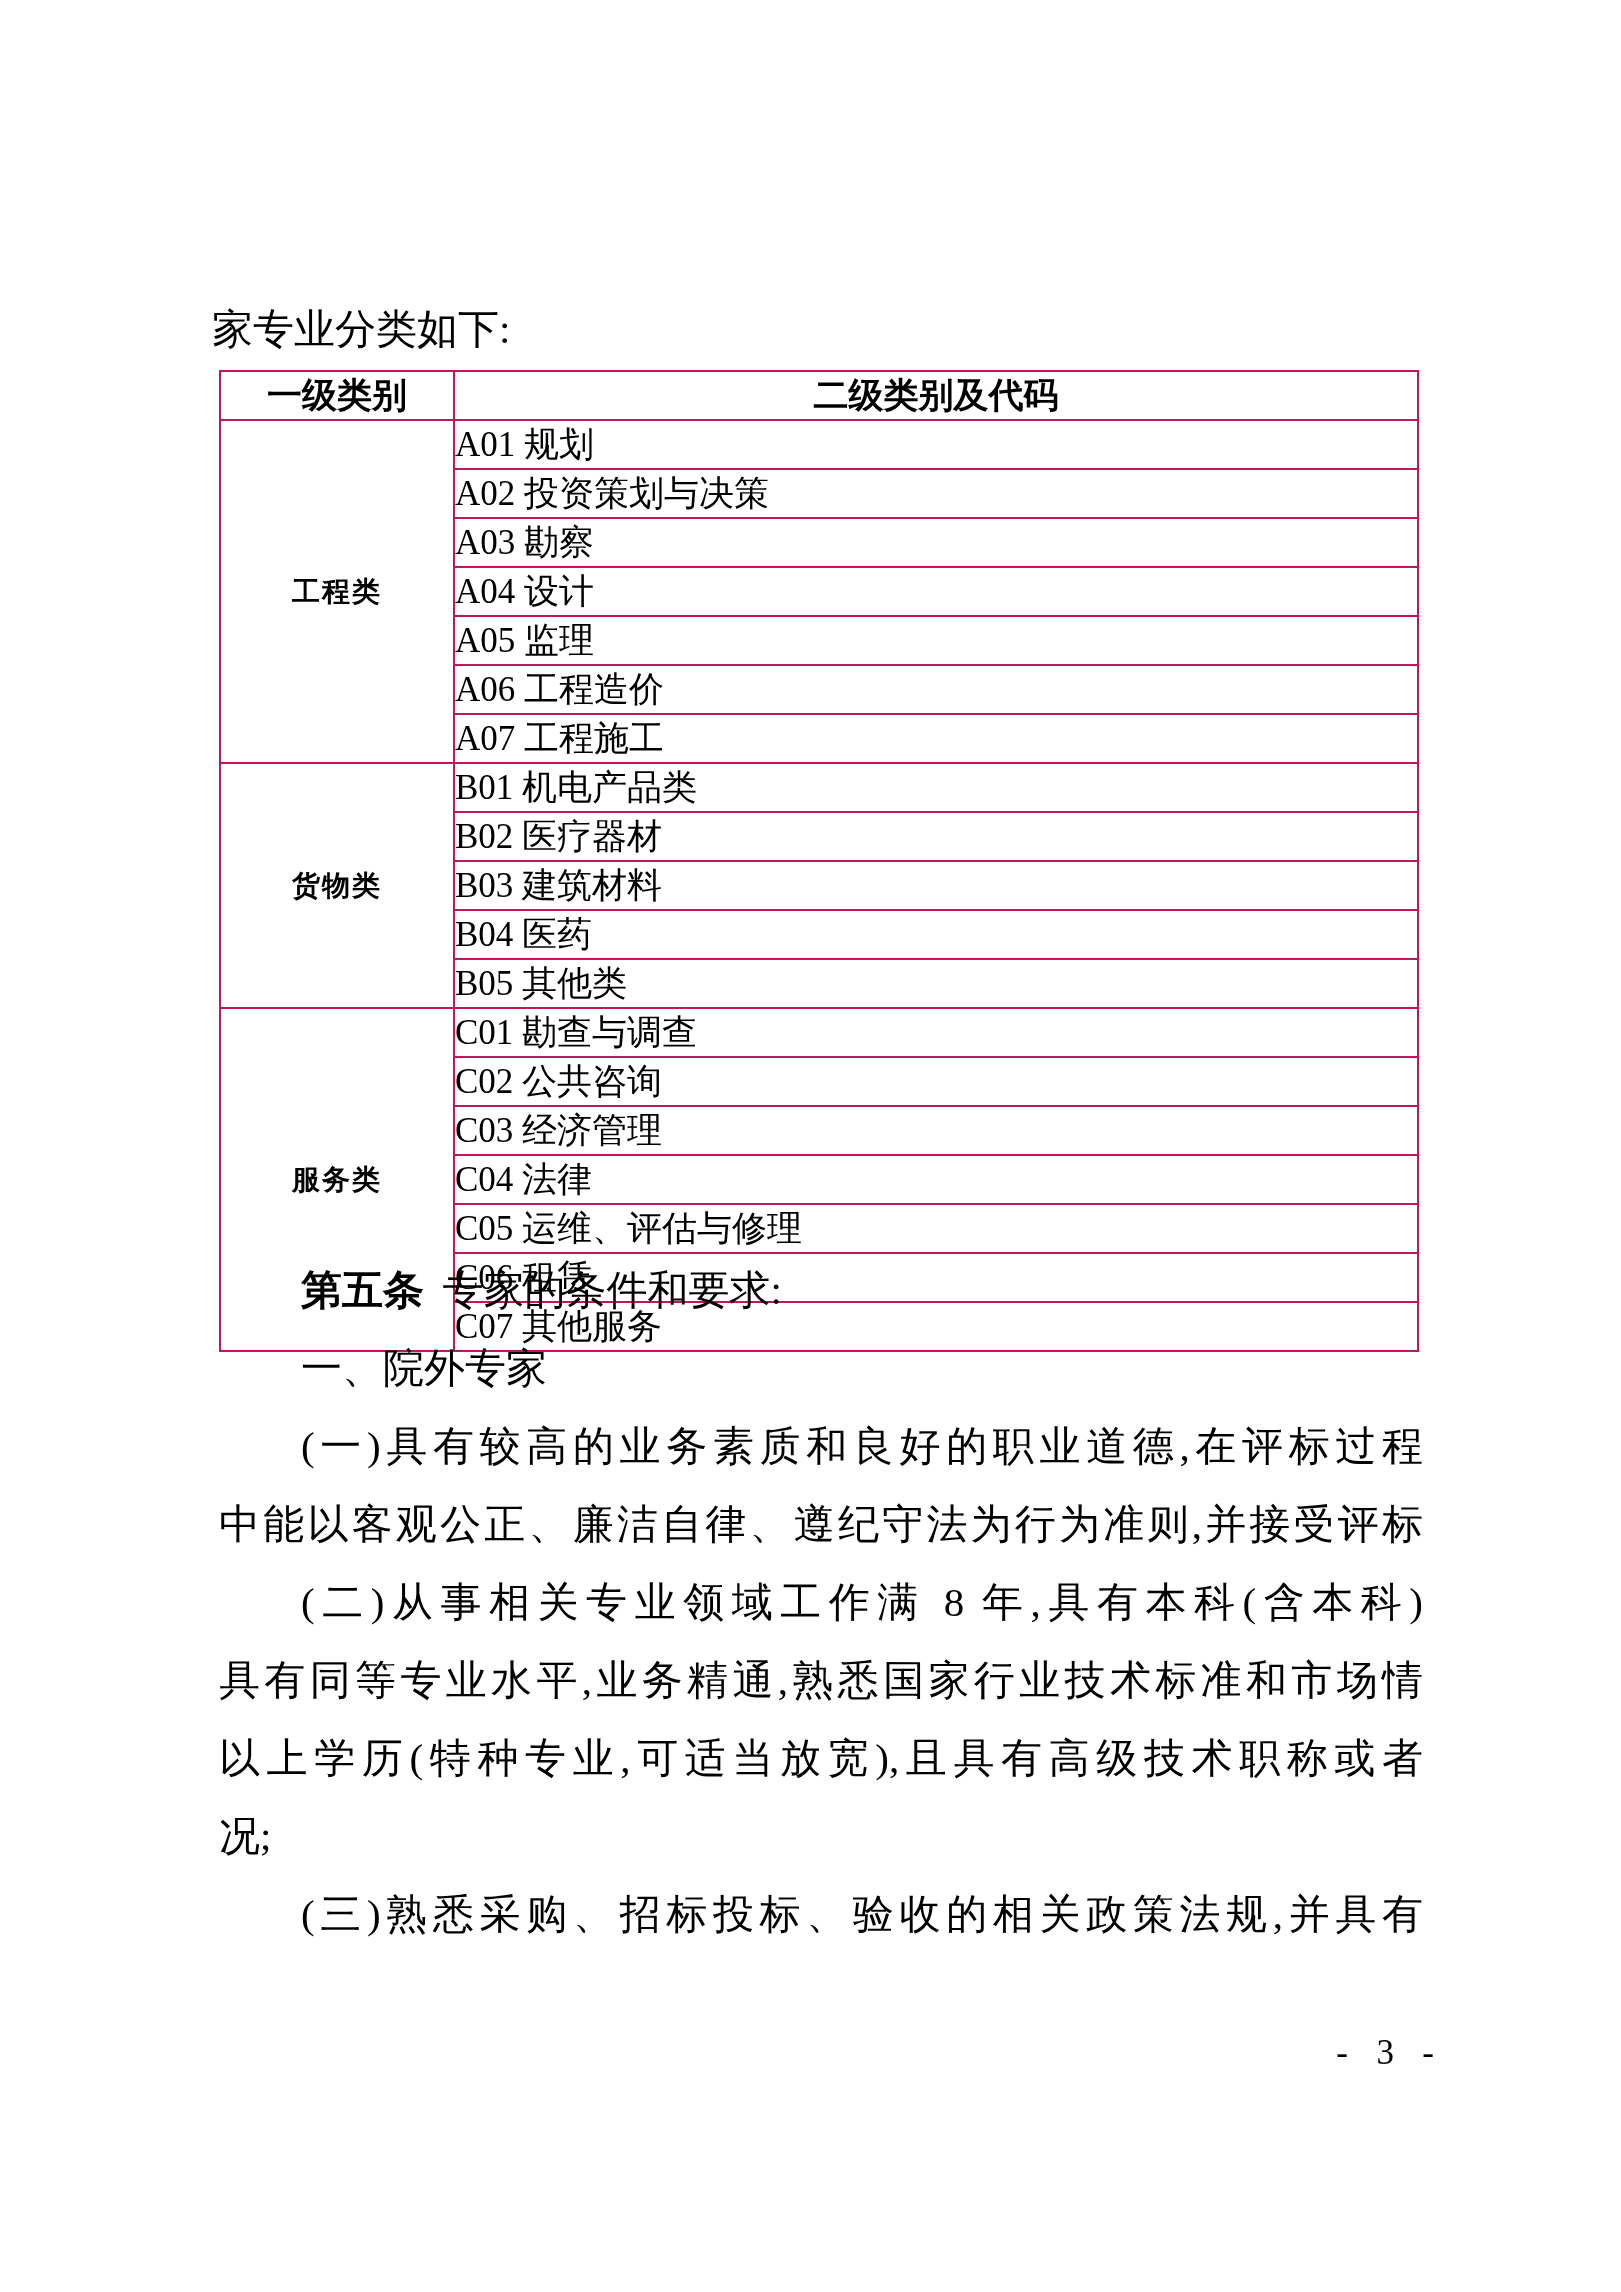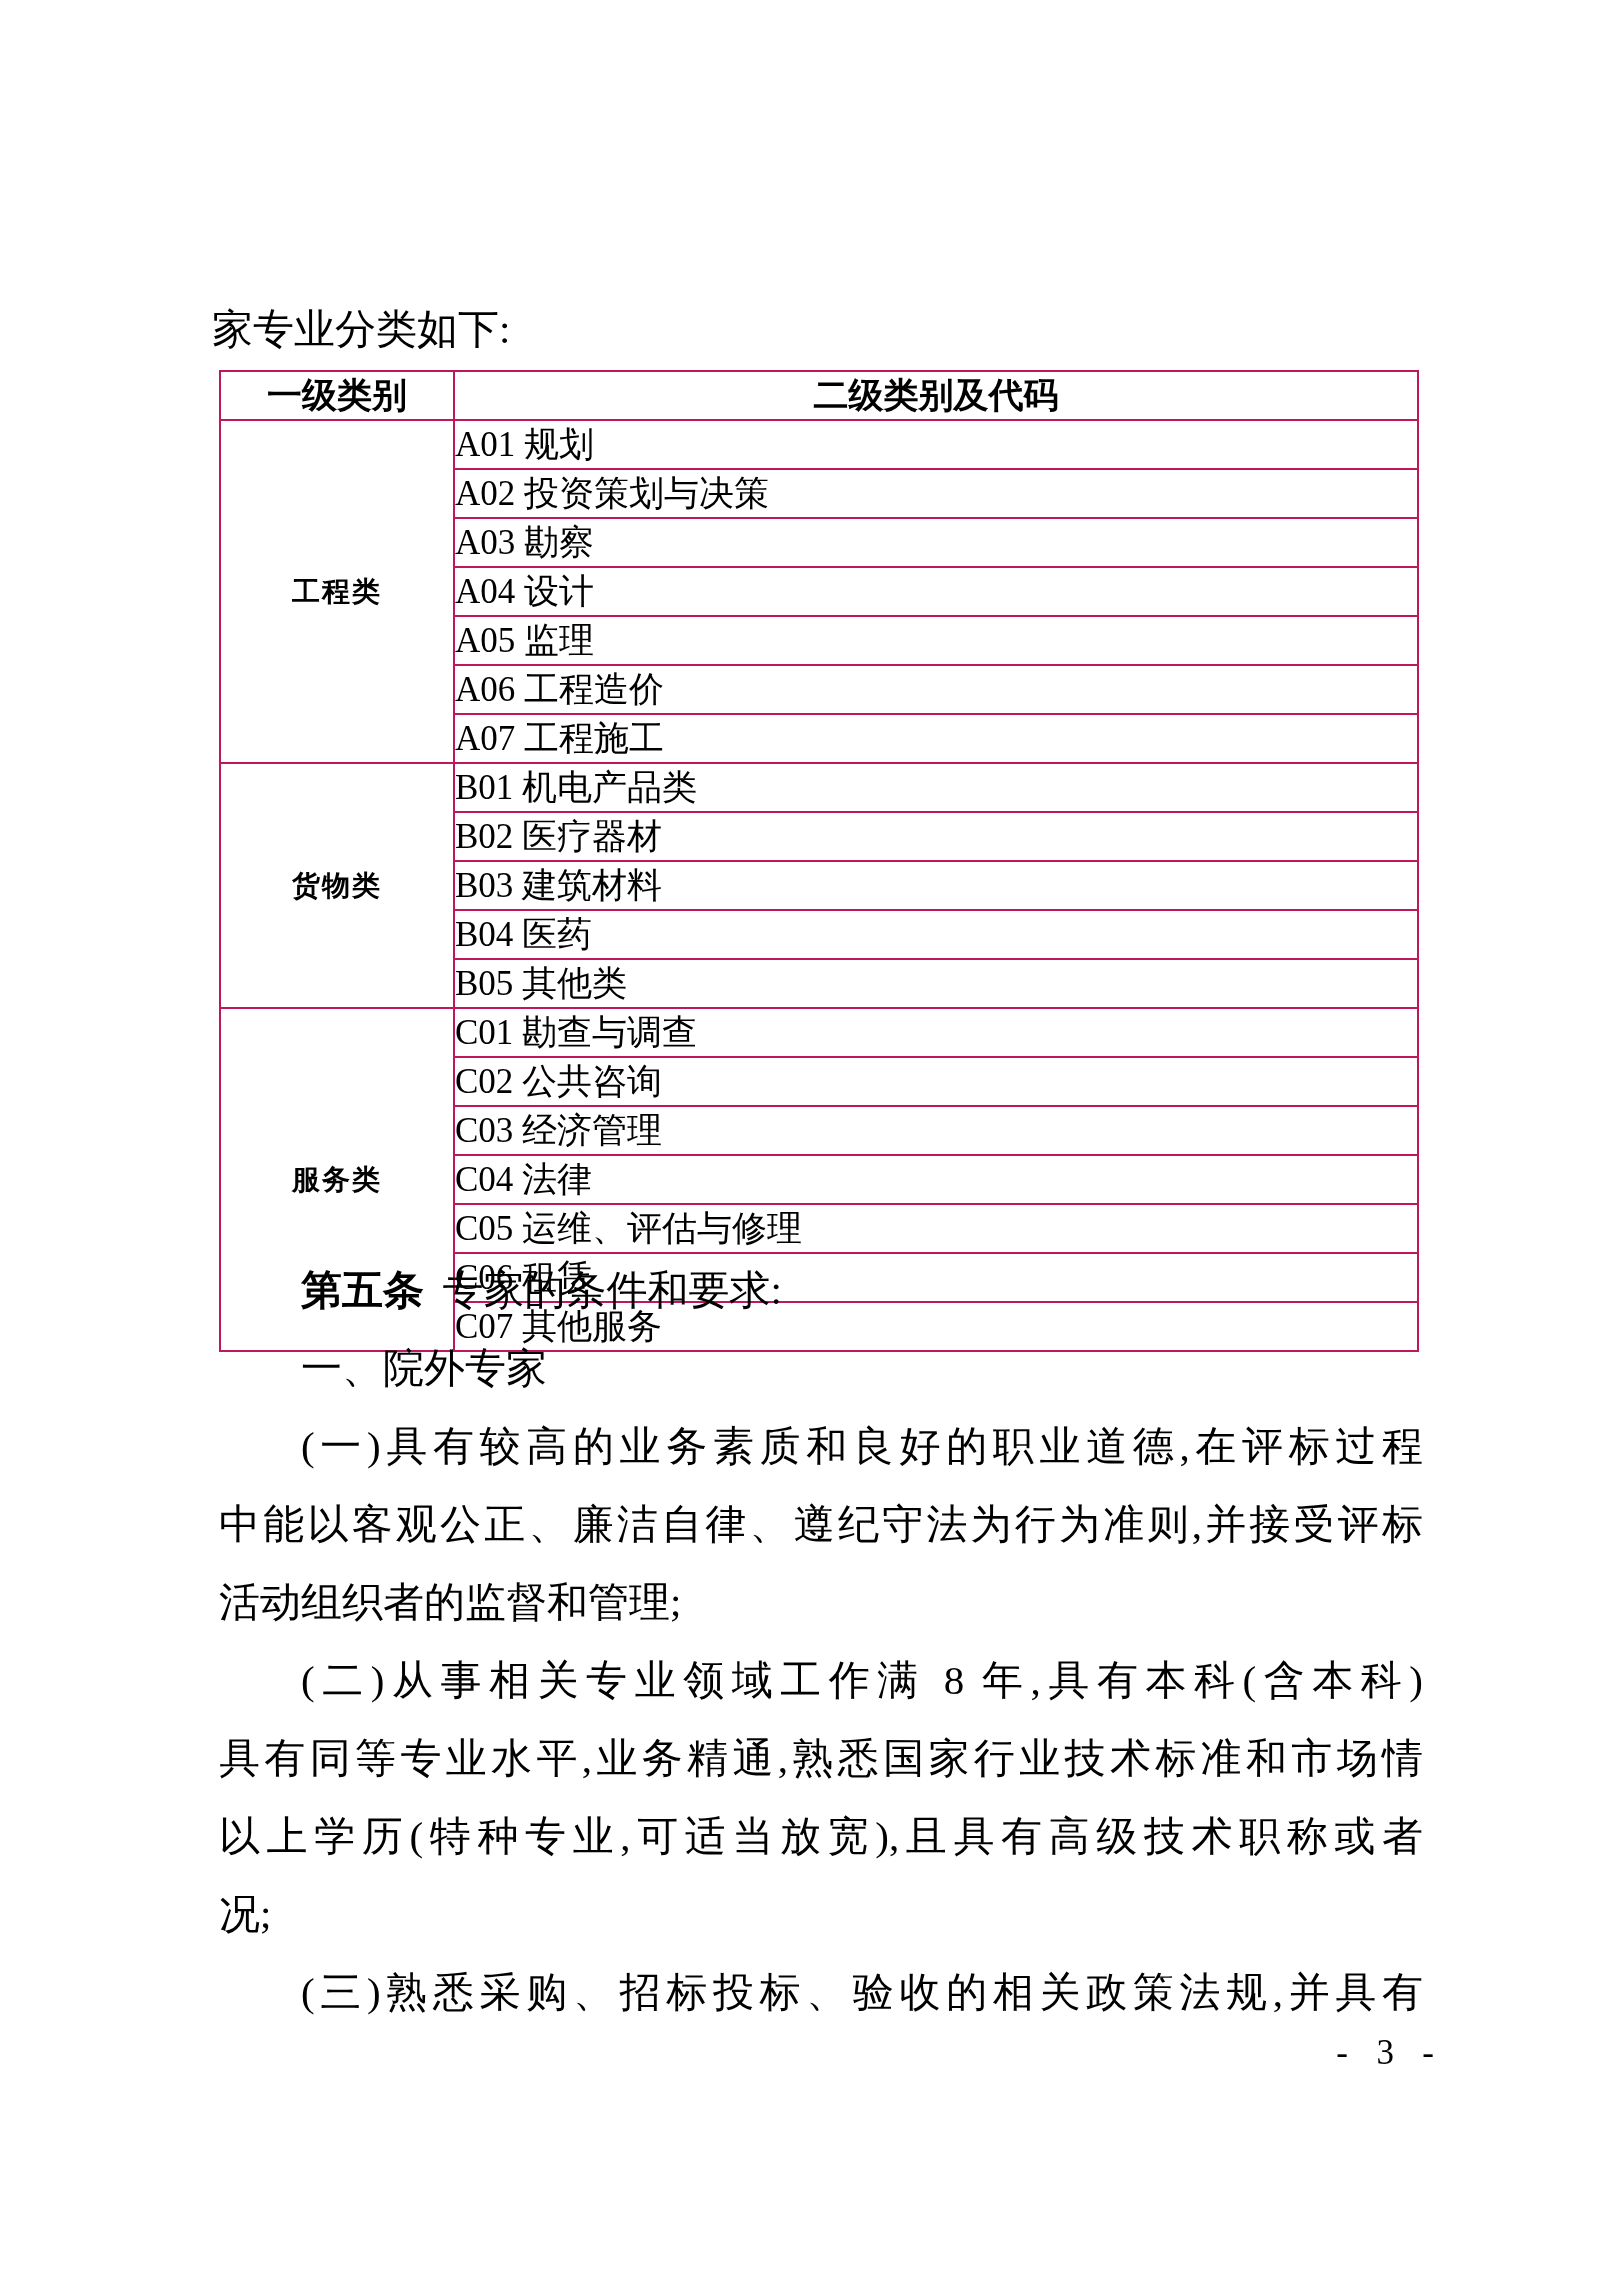--- a/index.html
+++ b/index.html
@@ -180,21 +180,20 @@
     </tbody>
   </table>
 
   <div class="bodytext">
     <div class="bline indent">
       <span class="bseg">第五条</span><span>专家的条件和要求:</span>
     </div>
     <div class="bline indent">一、院外专家</div>
     <div class="bline indent jfull">(一)具有较高的业务素质和良好的职业道德,在评标过程</div>
     <div class="bline jfull">中能以客观公正、廉洁自律、遵纪守法为行为准则,并接受评标</div>
-    <div class="bline">活动组织者的监督和管理;</div>
     <div class="bline indent jfull">(二)从事相关专业领域工作满 8 年,具有本科(含本科)</div>
     <div class="bline jfull">具有同等专业水平,业务精通,熟悉国家行业技术标准和市场情</div>
     <div class="bline jfull">以上学历(特种专业,可适当放宽),且具有高级技术职称或者</div>
     <div class="bline">况;</div>
     <div class="bline indent jfull">(三)熟悉采购、招标投标、验收的相关政策法规,并具有</div>
   </div>
 
   <div class="pagenum">- 3 -</div>
 
 </div>

